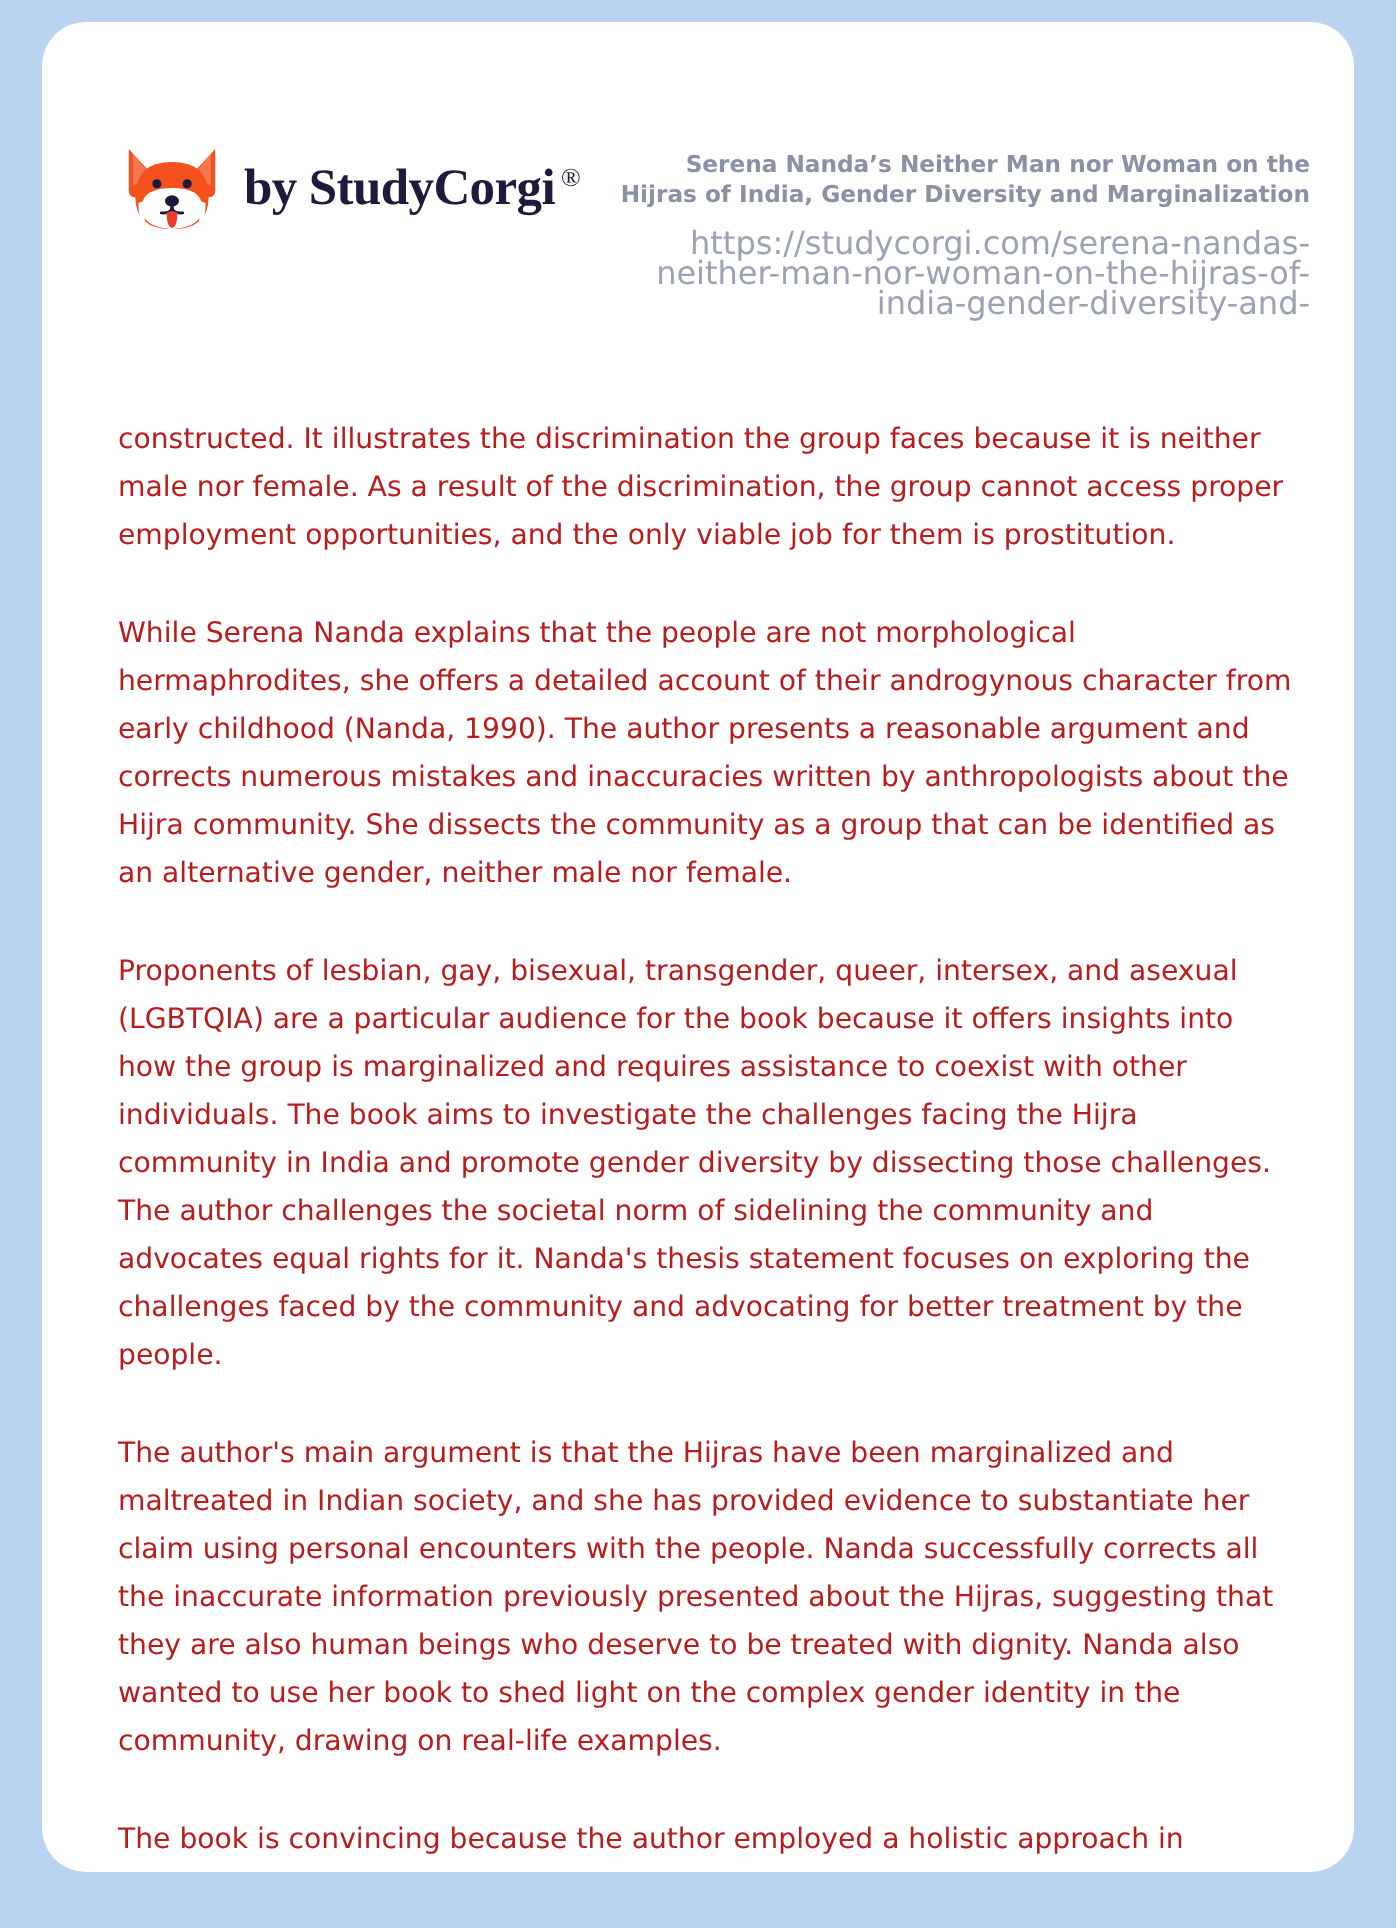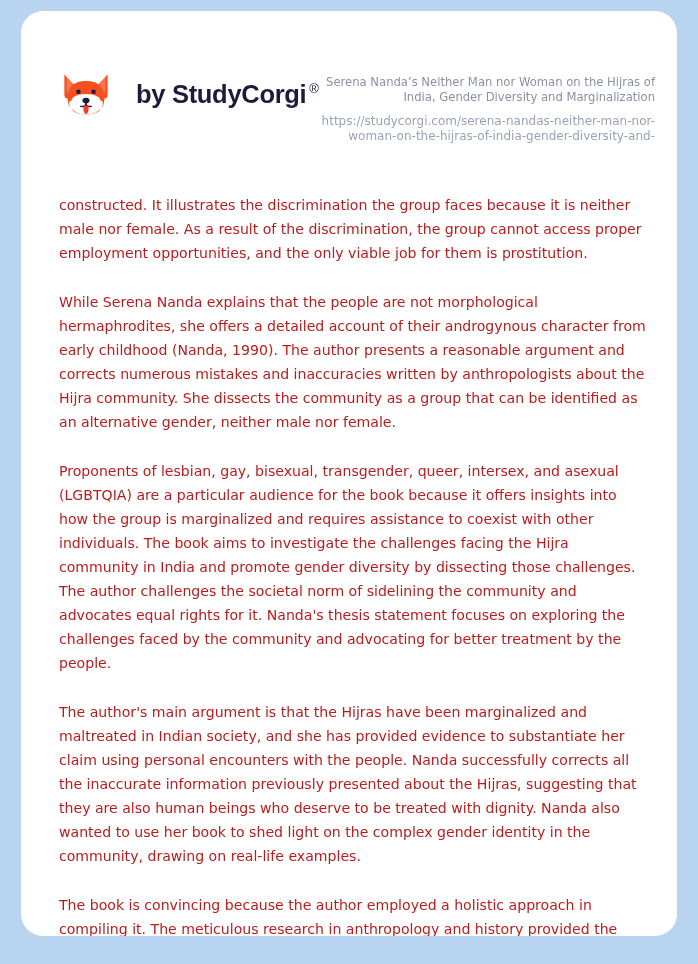--- a/index.html
+++ b/index.html
@@ -42,45 +42,44 @@
     height: 54px;
     flex: 0 0 auto;
     margin-right: 9px;
   }
   .brand-wordmark {
     font-size: 25.5px;
     font-weight: bold;
     color: #1d1b3c;
     letter-spacing: -0.3px;
     white-space: nowrap;
-    font-family: Liberation Sans, sans-serif;
-    margin-left: 14px;
+    font-family: Liberation Serif, serif;
   }
   .brand-reg {
     font-size: 13px;
     font-weight: normal;
     color: #1d1b3c;
     vertical-align: super;
     margin-left: 3px;
   }
   .header-meta {
     flex: 0 1 auto;
     text-align: right;
     max-width: 345px;
     padding-top: 12px;
   }
   .doc-title {
     font-size: 11.6px;
-    font-weight: normal;
+    font-weight: bold;
     color: #8a91a4;
     line-height: 15px;
     margin: 0;
   }
   .doc-url {
-    font-size: 12px;
+    font-size: 16px;
     color: #9aa2b4;
     line-height: 15px;
     margin: 9px 0 0 0;
     word-break: break-word;
   }
   .article-body {
     padding: 0 30px 0 38px;
     margin-top: 49px;
     box-sizing: border-box;
   }

